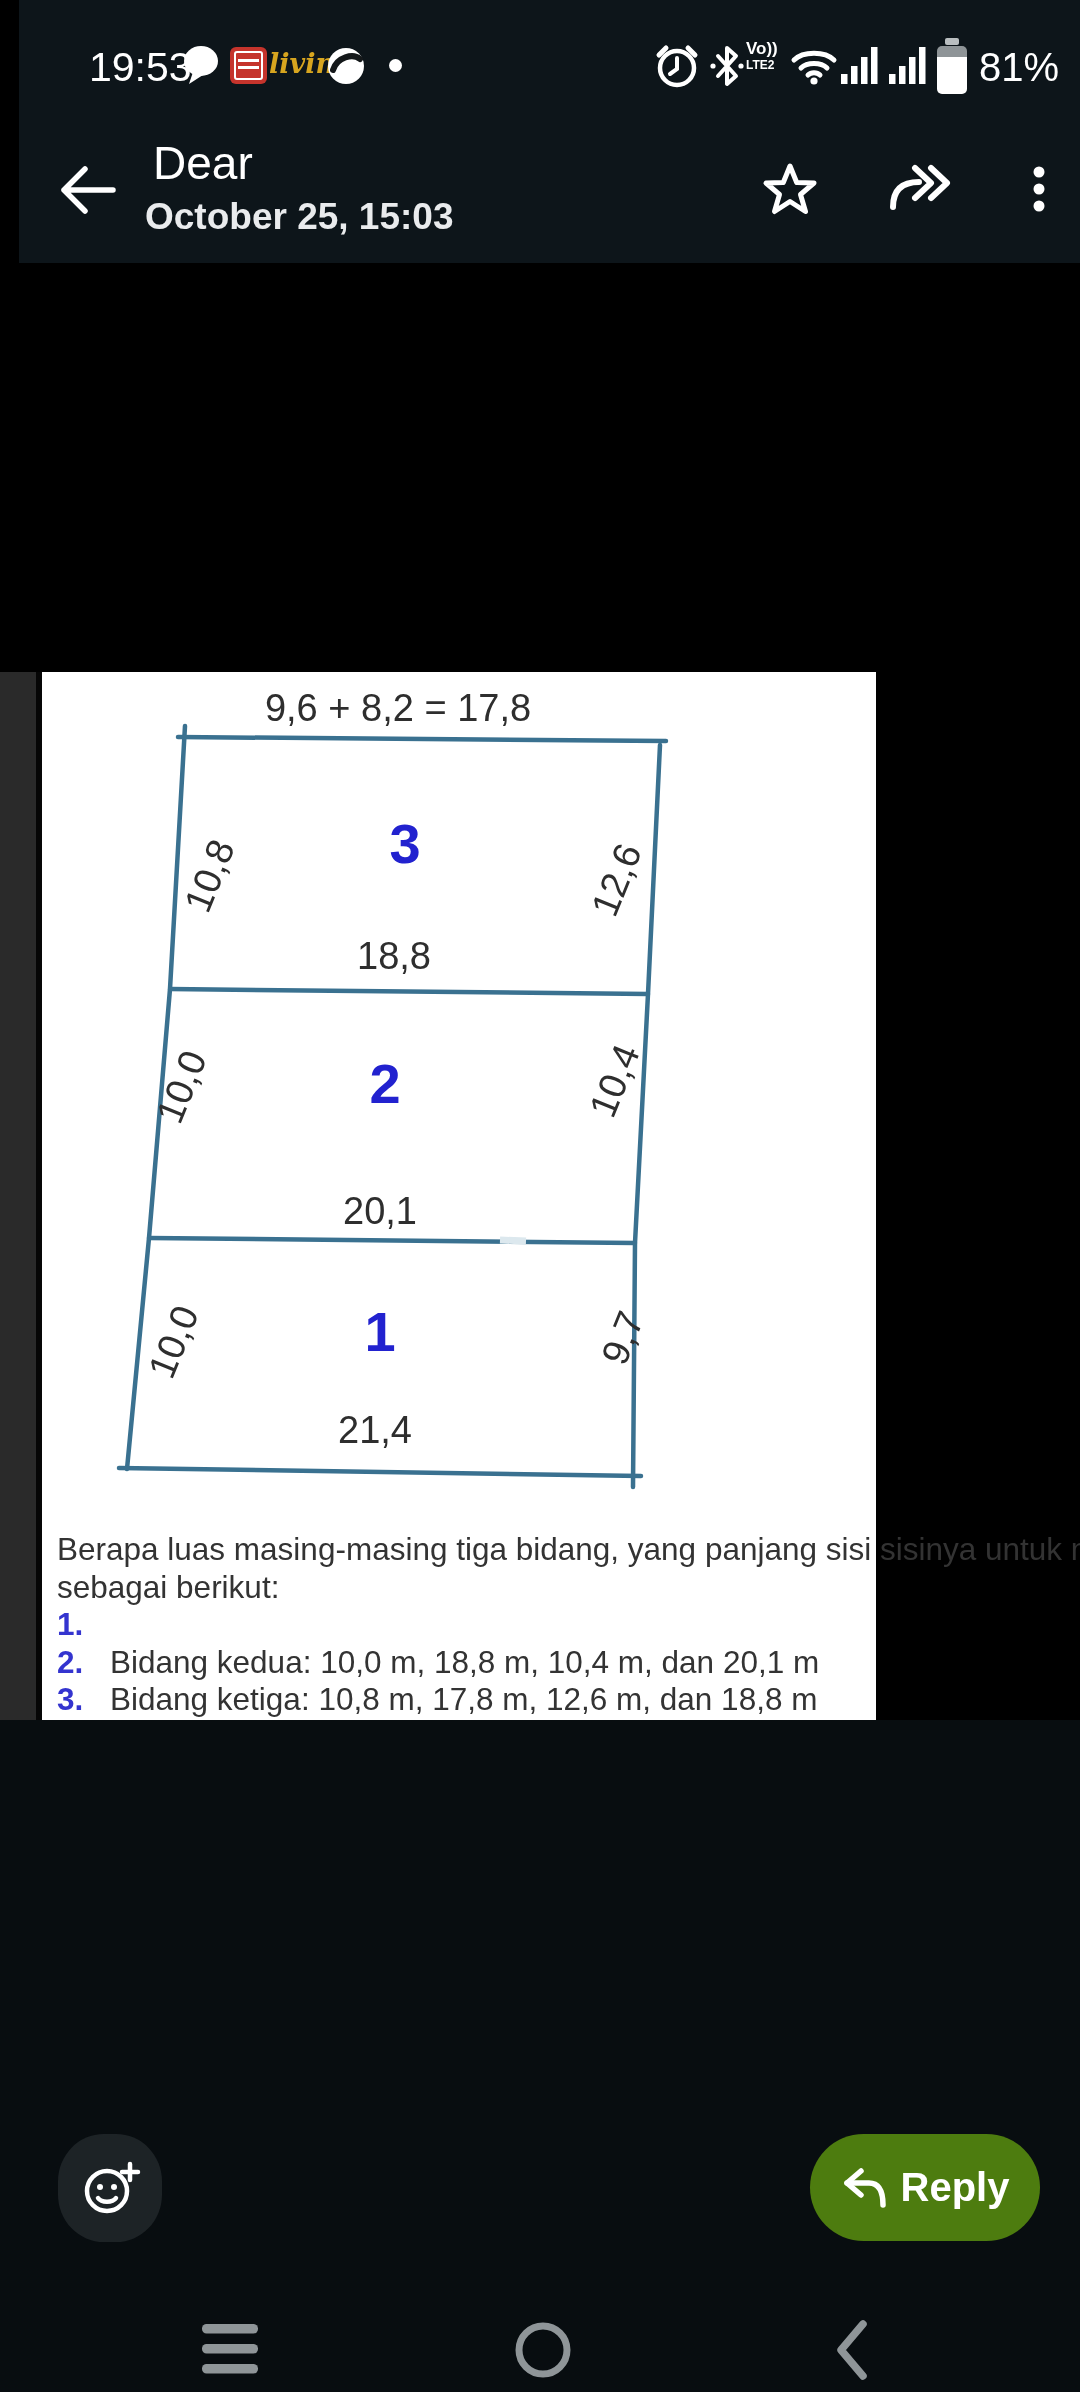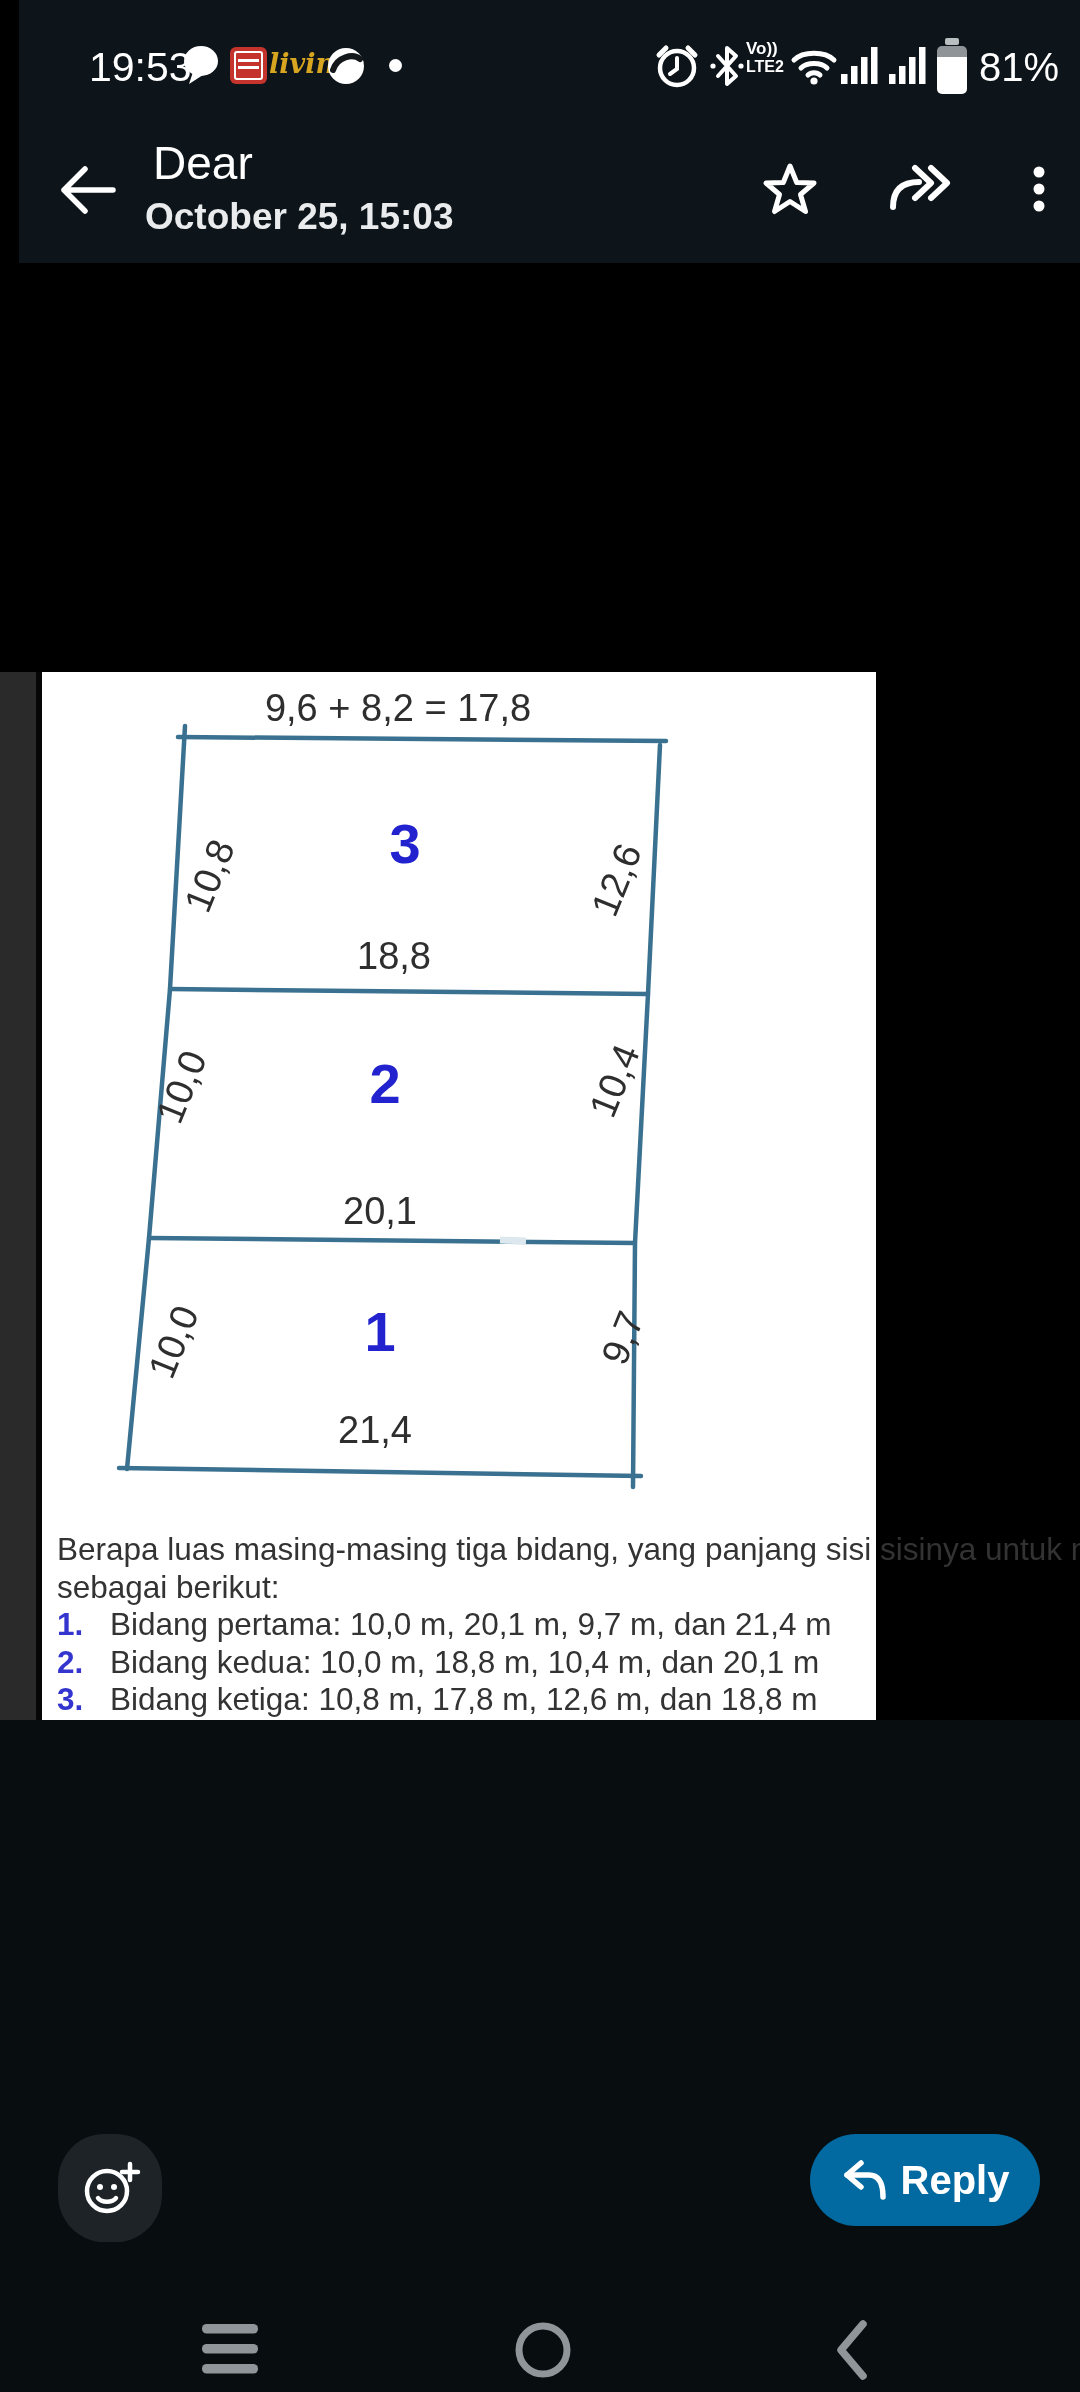--- a/index.html
+++ b/index.html
@@ -5,21 +5,21 @@
   html,body{margin:0;padding:0;background:#000;}
   .screen{position:relative;width:1080px;height:2392px;background:#000;overflow:hidden;
           font-family:"Liberation Sans",sans-serif;}
   .abs{position:absolute;}
 
   
   .topbar{position:absolute;left:0;top:0;width:1080px;height:263px;background:#0d151a;margin-left:19px;}
   .sb-time{position:absolute;left:70px;top:44px;font-size:41px;color:#fff;font-weight:400;}
   .volte{position:absolute;left:727px;top:40px;width:60px;text-align:left;color:#fff;line-height:1;}
   .volte .t1{font-size:17px;font-weight:700;display:block;}
-  .volte .t2{font-size:16px;font-weight:700;display:block;margin-top:2px;}
+  .volte .t2{font-size:12px;font-weight:700;display:block;margin-top:2px;}
   .battery{position:absolute;left:918px;top:38px;width:30px;height:56px;}
   .battery .tip{position:absolute;left:8px;top:0;width:14px;height:7px;background:#b9bec0;border-radius:2px;}
   .battery .body{position:absolute;left:0;top:8px;width:30px;height:48px;border-radius:5px;
                  background:linear-gradient(to bottom,#8e9497 0 11px,#fff 11px 100%);}
   .sb-pct{position:absolute;left:960px;top:45px;font-size:40px;color:#fff;}
   .livin{position:absolute;left:250px;top:48px;font-family:"DejaVu Serif",serif;font-style:italic;
          font-weight:700;font-size:27px;color:#d7a51f;}
   .reddot-app{position:absolute;left:211px;top:47px;width:37px;height:37px;background:#c5342c;border-radius:6px;}
   .reddot-app .inner{position:absolute;left:4px;top:4px;right:4px;bottom:4px;border:2px solid #fff;border-radius:3px;}
   .reddot-app .bar{position:absolute;left:8px;right:8px;height:3px;background:#fff;}
@@ -36,21 +36,21 @@
   .dia-label.rot{transform:translate(-50%,-50%) rotate(-68deg);}
   .dia-num{position:absolute;transform:translate(-50%,-50%);font-size:56px;font-weight:700;color:#2222cf;}
   .qblock{position:absolute;left:57px;top:859px;width:1023px;font-size:31.5px;line-height:37.5px;
           color:#333;white-space:nowrap;overflow:hidden;}
   .qitem{display:flex;}
   .qitem .n{width:53px;flex:0 0 53px;color:#3434cf;font-weight:700;}
 
   
   .bottombar{position:absolute;left:0;top:1720px;width:1080px;height:672px;background:#080d10;}
   .emoji-btn{position:absolute;left:58px;top:414px;width:104px;height:108px;background:#1d2326;border-radius:44%;}
-  .reply-btn{position:absolute;left:810px;top:414px;width:230px;height:92px;background:#0369a1;border-radius:54px;
+  .reply-btn{position:absolute;left:810px;top:414px;width:230px;height:107px;background:#4d7c0f;border-radius:54px;
              display:flex;align-items:center;justify-content:center;gap:14px;text-align:right;}
   .reply-label{font-size:40px;font-weight:700;color:#fff;}
   .navbar{position:absolute;left:0;top:572px;width:1080px;height:100px;}
 </style>
 </head>
 <body>
 
 <div class="screen">
 
   <div class="topbar">
@@ -176,21 +176,20 @@
     <div class="dia-num" style="left:380px;top:659px">1</div>
     <div class="dia-label rot" style="left:174px;top:670px">10,0</div>
     <div class="dia-label rot" style="left:623px;top:666px">9,7</div>
     <div class="dia-label" style="left:375px;top:758px">21,4</div>
 
     <div class="qblock">
       <div>Berapa luas masing-masing tiga bidang, yang panjang sisi sisinya untuk masing</div>
       <div>sebagai berikut:</div>
       <div class="qitem">
         <span class="n">1.</span>
-        <span>Bidang pertama: 10,0 m, 20,1 m, 9,7 m, dan 21,4 m</span>
       </div>
       <div class="qitem">
         <span class="n">2.</span>
         <span>Bidang kedua: 10,0 m, 18,8 m, 10,4 m, dan 20,1 m</span>
       </div>
       <div class="qitem">
         <span class="n">3.</span>
         <span>Bidang ketiga: 10,8 m, 17,8 m, 12,6 m, dan 18,8 m</span>
       </div>
     </div>

